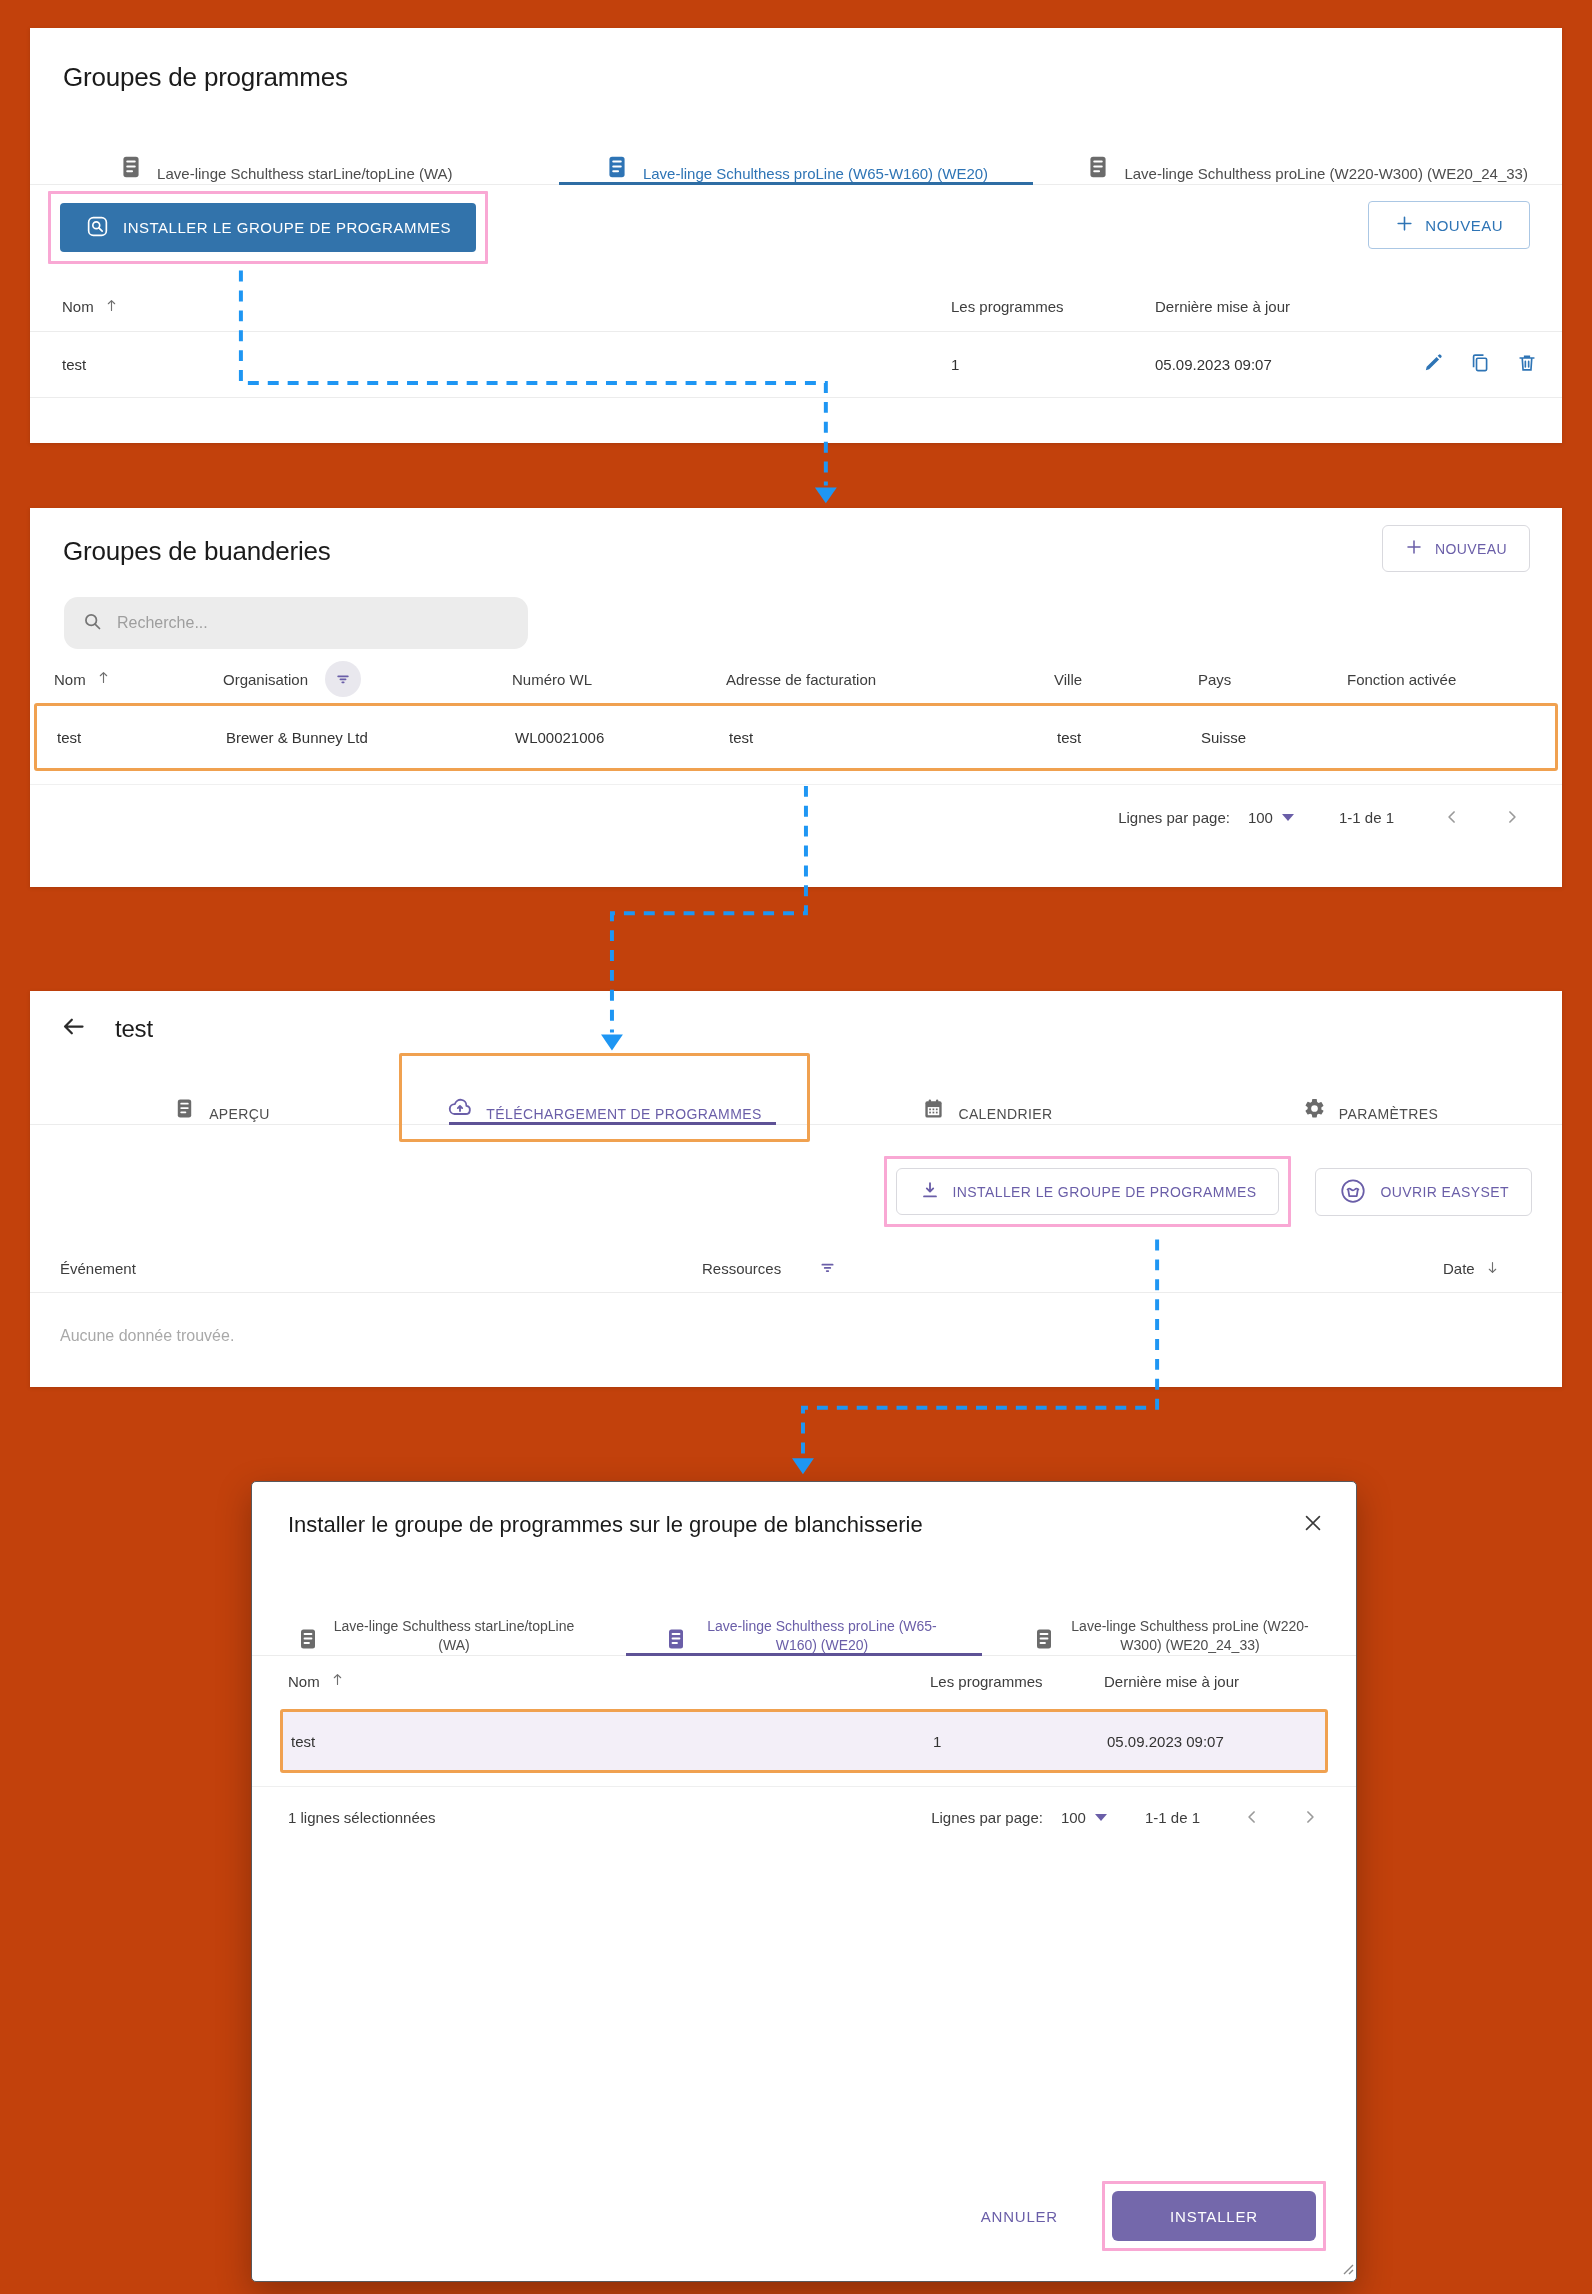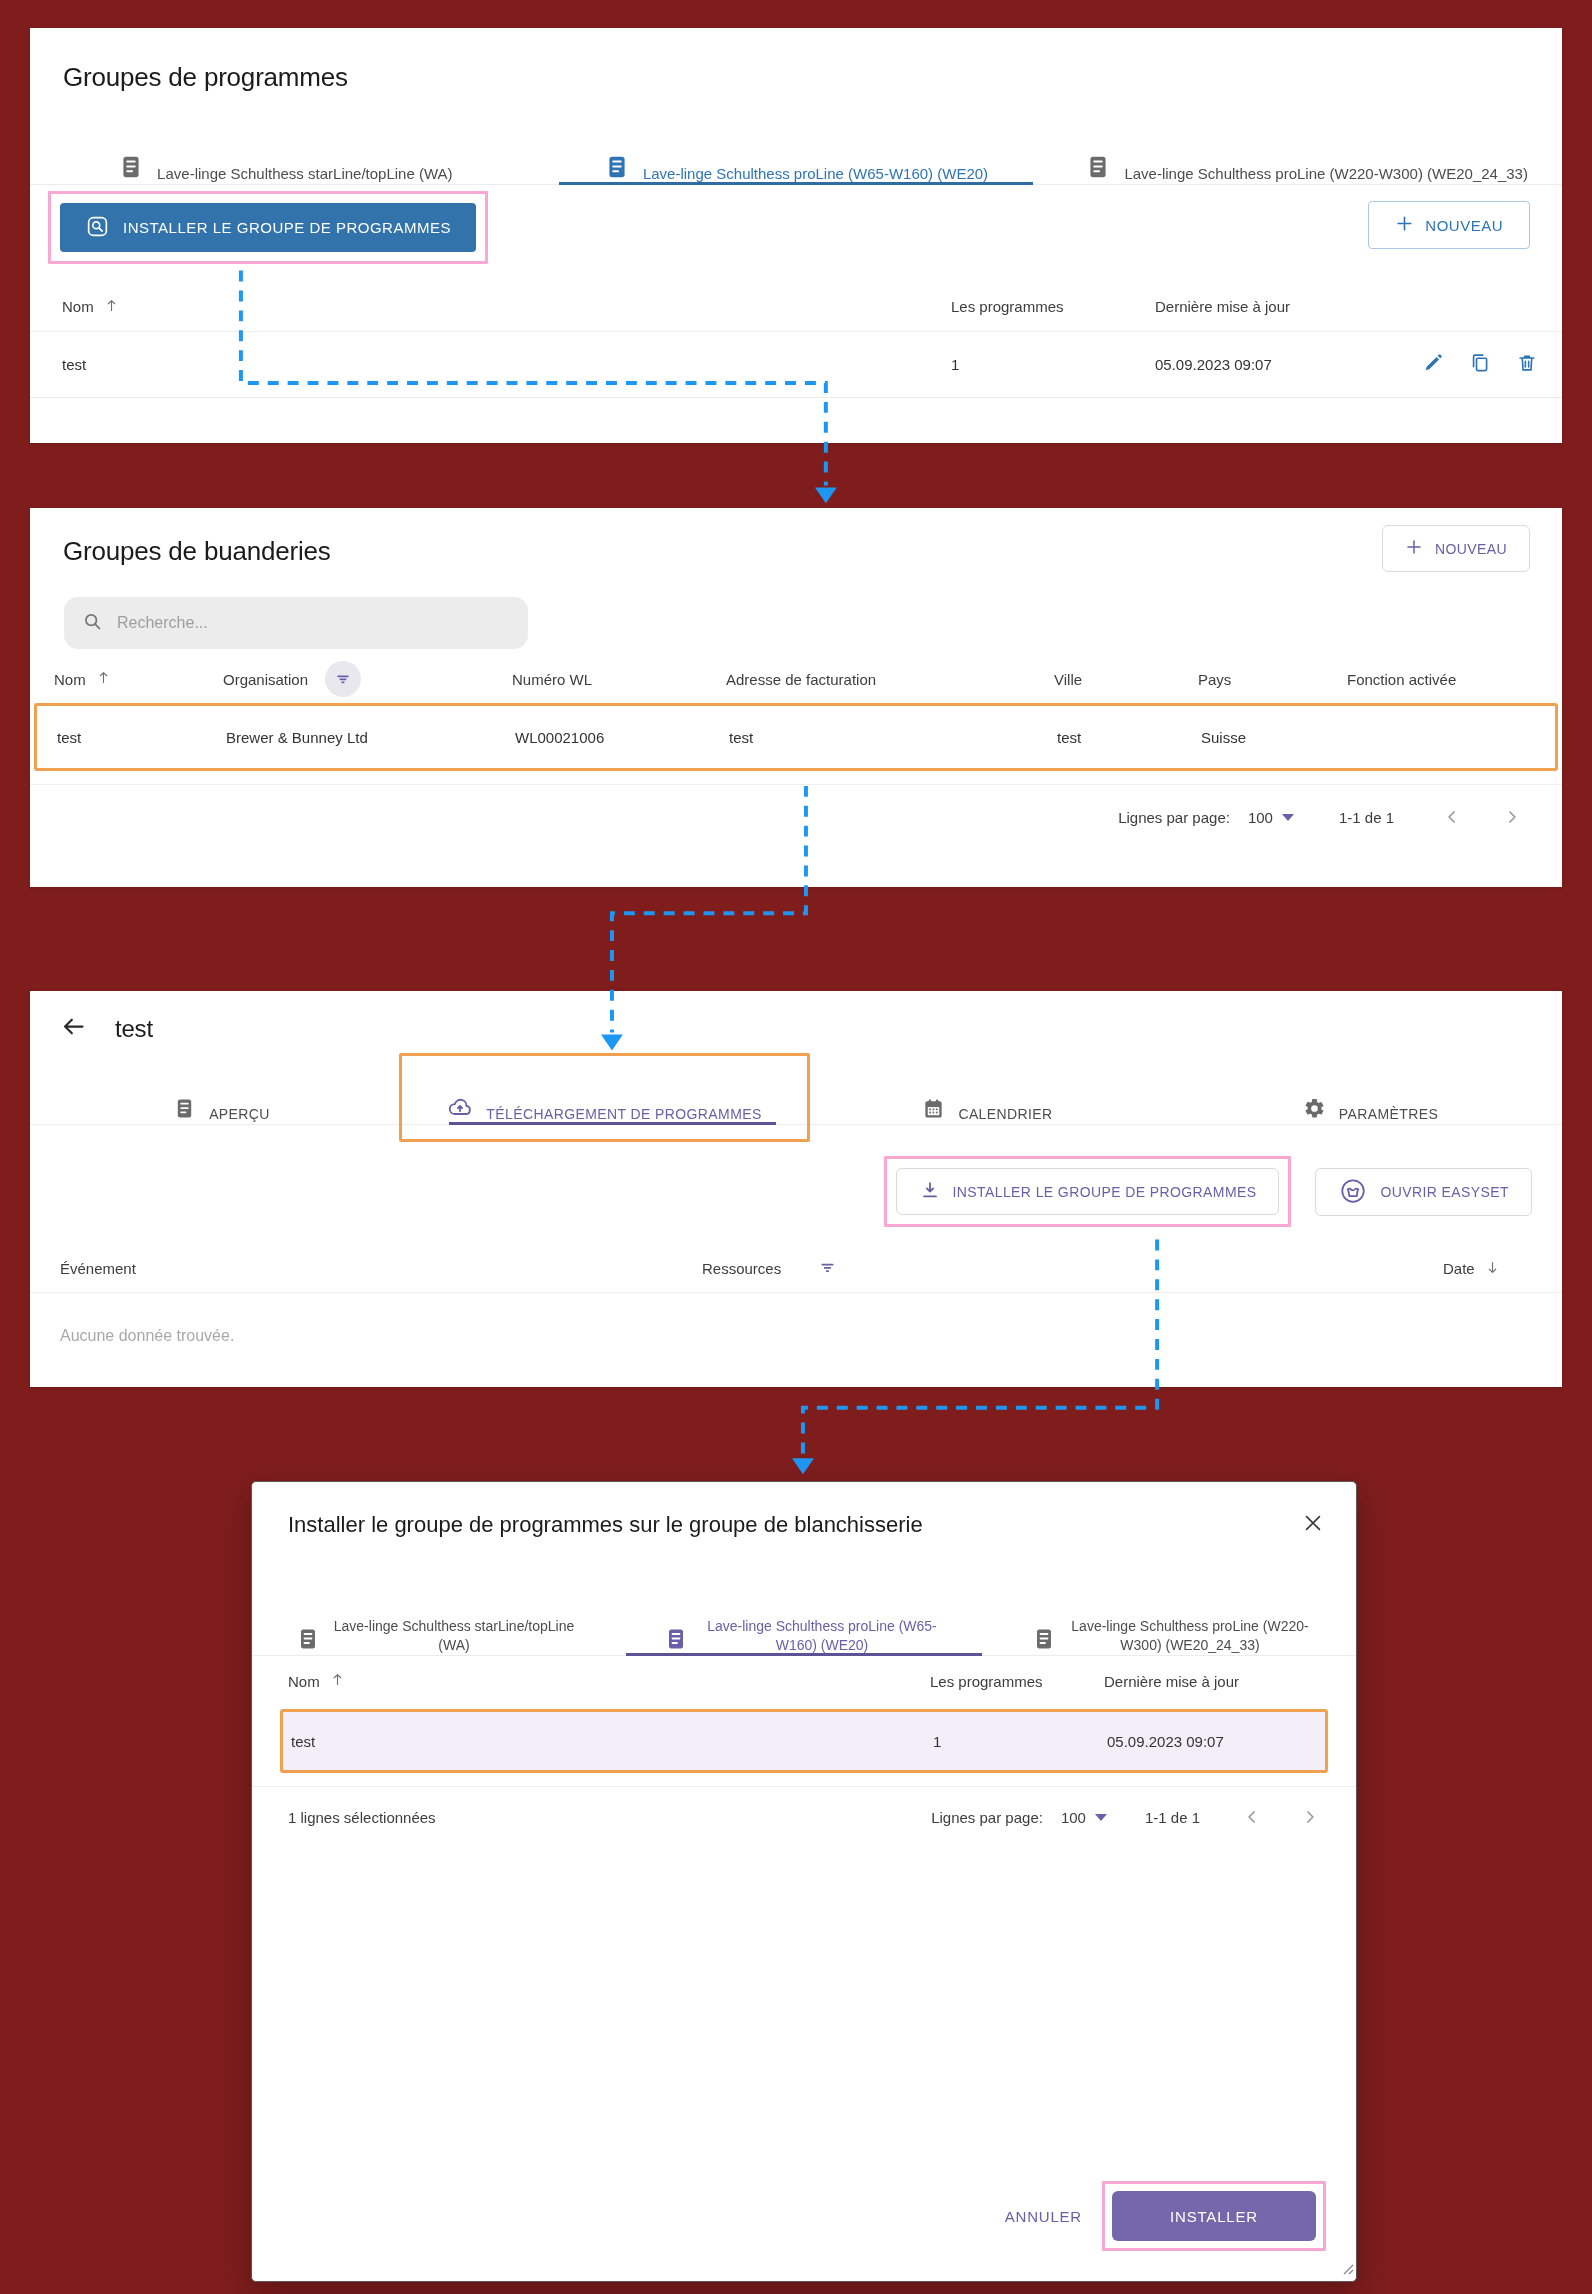--- a/index.html
+++ b/index.html
@@ -1,17 +1,17 @@
 <!DOCTYPE html>
 <html><head>
 <meta charset="utf-8">
 <style>
   * { box-sizing: border-box; margin: 0; padding: 0; }
   html,body { background:#f0efed; }
-  #page { position:relative; width:1592px; height:2294px; background:#7f1d1d;
+  #page { position:relative; width:1592px; height:2294px; background:#c2410c;
           font-family:"Liberation Sans", sans-serif; color:#333; overflow:hidden; }
 
   .card { position:absolute; background:#fff; box-shadow:0 1px 4px rgba(0,0,0,.13); }
 
   
   .panel-title { font-size:26px; font-weight:500; color:#1b1b1b; letter-spacing:-0.2px; }
   .tabs { position:absolute; left:0; right:0; display:flex; border-bottom:1px solid #ececec; }
   .tab { flex:1; position:relative; display:flex; align-items:flex-end; justify-content:center;
          gap:13px; cursor:pointer; }
   .tab-label { font-size:15px; color:#4d4d4d; line-height:1.35; text-align:center; }
@@ -106,21 +106,21 @@
   #modal .tab-label { font-size:14px; max-width:245px; }
   .gridm { display:grid; grid-template-columns:642px 174px 1fr; align-items:center; }
   #m-thead { position:absolute; left:0; right:0; top:177px; height:44px; padding:0 36px; }
   #m-rowbox { position:absolute; left:28px; right:28px; top:227px; height:64px;
       background:#f3eff8; display:grid; grid-template-columns:642px 174px 1fr;
       align-items:center; padding-left:8px; cursor:pointer; }
   #m-sep { position:absolute; left:0; right:0; top:304px; border-top:1px solid #efefef; }
   #m-selrow { position:absolute; left:36px; right:36px; top:312px; height:46px;
       display:flex; justify-content:space-between; align-items:center; }
   #m-selected { font-size:15px; color:#3d3d3d; }
-  #m-footer { position:absolute; right:30px; bottom:30px; display:flex; align-items:center; gap:20px; }
+  #m-footer { position:absolute; right:30px; bottom:30px; display:flex; align-items:center; gap:44px; }
   #m-resize { position:absolute; right:2px; bottom:2px; }
 </style>
 </head>
 <body>
 
 <div id="page">
 
   <div class="card" id="card1">
     <div class="panel-title">Groupes de programmes</div>
 

